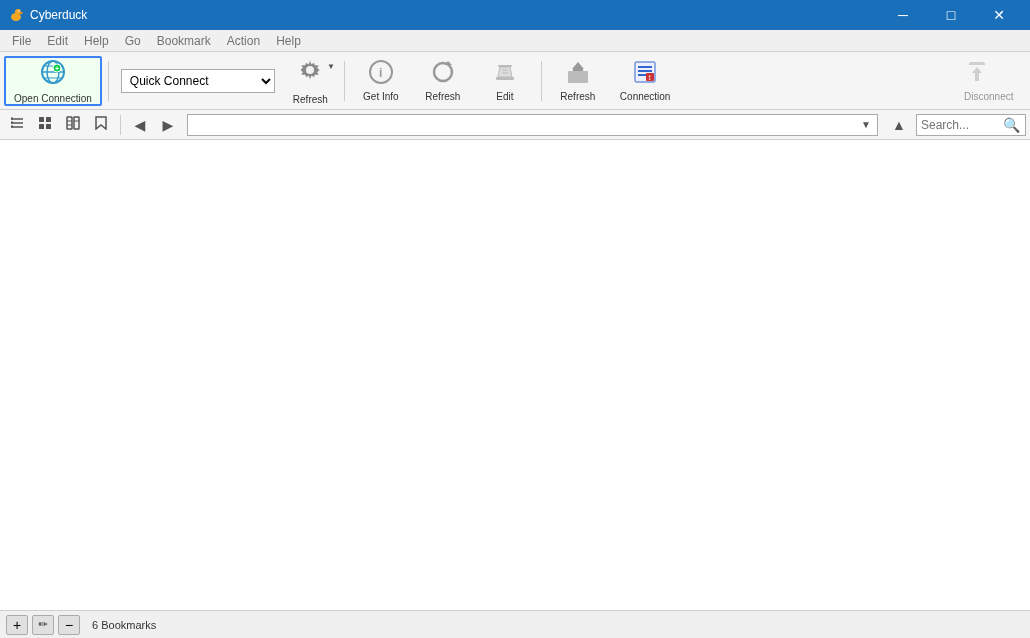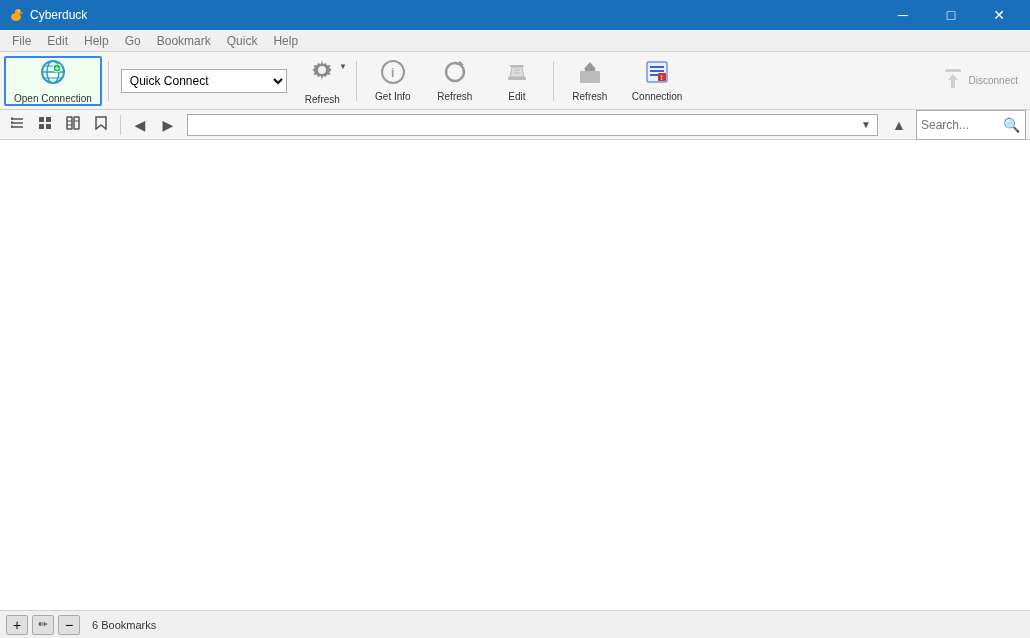--- a/index.html
+++ b/index.html
@@ -114,21 +114,21 @@
       height: 40px;
       background: #ccc;
       margin: 0 4px;
     }
     .quick-connect-wrapper {
       display: flex;
       align-items: center;
       margin: 0 6px;
     }
     .quick-connect-select {
-      width: 166px;
+      width: 154px;
       height: 24px;
       border: 1px solid #aaa;
       background: white;
       font-size: 12px;
       padding: 0 4px;
       outline: none;
     }
     .action-btn {
       display: flex;
       flex-direction: column;
@@ -138,21 +138,22 @@
       height: 50px;
       padding: 4px 6px;
       background: transparent;
       border: none;
       cursor: pointer;
       gap: 3px;
       position: relative;
     }
     .disconnect-btn {
       display: flex;
-      align-items: center;
+      flex-direction: column;
+      align-items: flex-start;
       justify-content: center;
       min-width: 70px;
       height: 50px;
       padding: 4px 8px;
       background: transparent;
       border: none;
       cursor: pointer;
       gap: 3px;
       margin-left: auto;
       opacity: 0.5;
@@ -230,21 +231,21 @@
       font-size: 14px;
       color: #555;
       border-radius: 2px;
       margin: 0 2px;
     }
     .search-box {
       display: flex;
       align-items: center;
       border: 1px solid #aaa;
       background: white;
-      height: 30px;
+      height: 22px;
       width: 110px;
       padding: 0 4px;
     }
     .search-input {
       border: none;
       outline: none;
       background: transparent;
       font-size: 12px;
       flex: 1;
       width: 80px;
@@ -319,21 +320,21 @@
     <button class="title-btn close">✕</button>
   </div>
 </div>
 
 <div class="menu-bar">
   <div class="menu-item">File</div>
   <div class="menu-item">Edit</div>
   <div class="menu-item">Help</div>
   <div class="menu-item">Go</div>
   <div class="menu-item">Bookmark</div>
-  <div class="menu-item">Quick</div>
+  <div class="menu-item">Action</div>
   <div class="menu-item">Help</div>
 </div>
 
 <div class="toolbar">
 
   <button class="toolbar-btn active-highlight">
     <span class="toolbar-btn-icon icon-globe">
       <svg width="28" height="28" viewBox="0 0 28 28">
         <circle cx="14" cy="14" r="11" fill="none" stroke="#3399cc" stroke-width="2"></circle>
         <ellipse cx="14" cy="14" rx="6" ry="11" fill="none" stroke="#3399cc" stroke-width="1.5"></ellipse>

